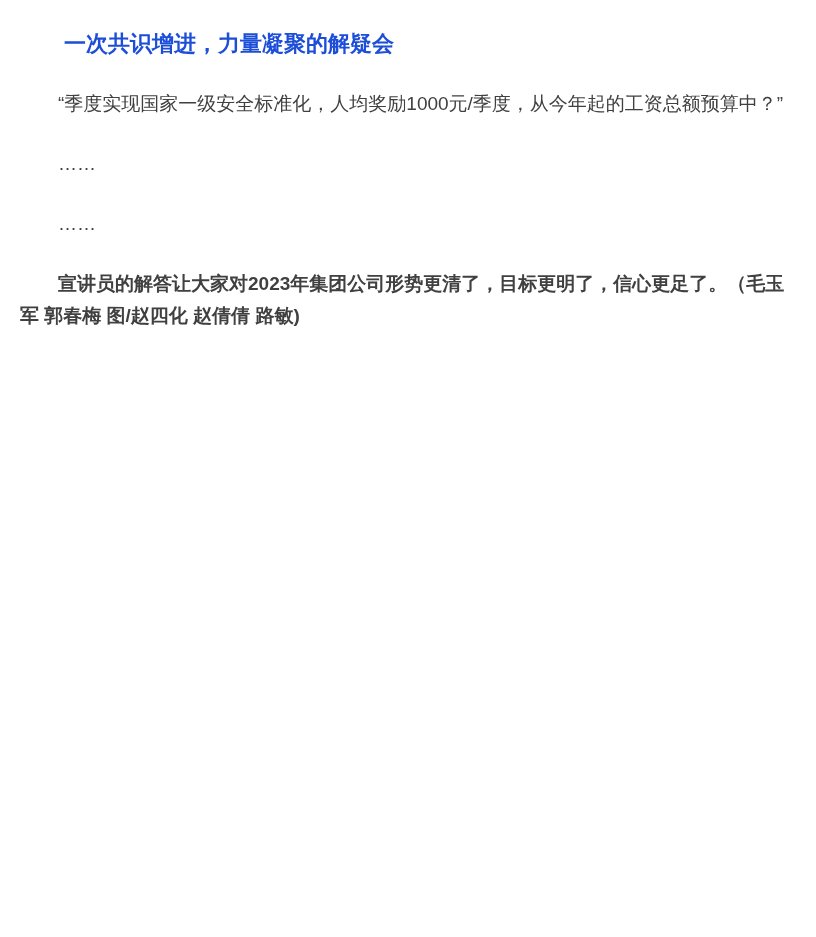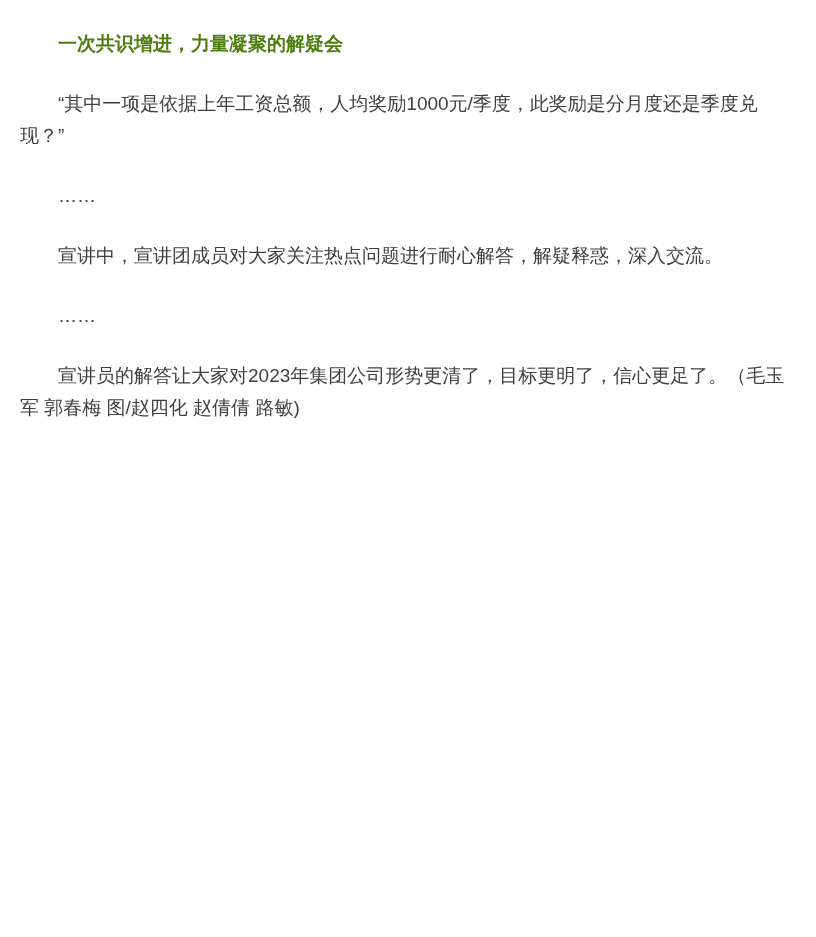--- a/index.html
+++ b/index.html
@@ -13,49 +13,49 @@
       box-sizing: border-box;
       padding: 28px 20px 20px 20px;
       background: #ffffff;
       font-family: "Liberation Sans", "DejaVu Sans", sans-serif;
       font-size: 19px;
       line-height: 32px;
       color: #404040;
       overflow: hidden;
     }
     .title {
-      font-size: 19px;
+      font-size: 22px;
       line-height: 32px;
       font-weight: bold;
-      color: #4d7c0f;
+      color: #1d4ed8;
       text-indent: 2em;
       margin: 0 0 28px 0;
     }
     .para {
       margin: 0 0 28px 0;
       text-indent: 2em;
       letter-spacing: 0;
     }
     .para:last-child {
       margin-bottom: 0;
+      font-weight: bold;
     }
   </style>
 </head>
 <body>
 
 <div class="page">
   <h1 class="title">一次共识增进，力量凝聚的解疑会</h1>
 
 
 
-  <p class="para">“其中一项是依据上年工资总额，人均奖励1000元/季度，此奖励是分月度还是季度兑现？”</p>
+  <p class="para">“季度实现国家一级安全标准化，人均奖励1000元/季度，从今年起的工资总额预算中？”</p>
 
 
   <p class="para">……</p>
 
-  <p class="para">宣讲中，宣讲团成员对大家关注热点问题进行耐心解答，解疑释惑，深入交流。</p>
 
 
 
   <p class="para">……</p>
 
   <p class="para">宣讲员的解答让大家对2023年集团公司形势更清了，目标更明了，信心更足了。（毛玉军 郭春梅 图/赵四化 赵倩倩 路敏)</p>
 </div>
 
 </body></html>

